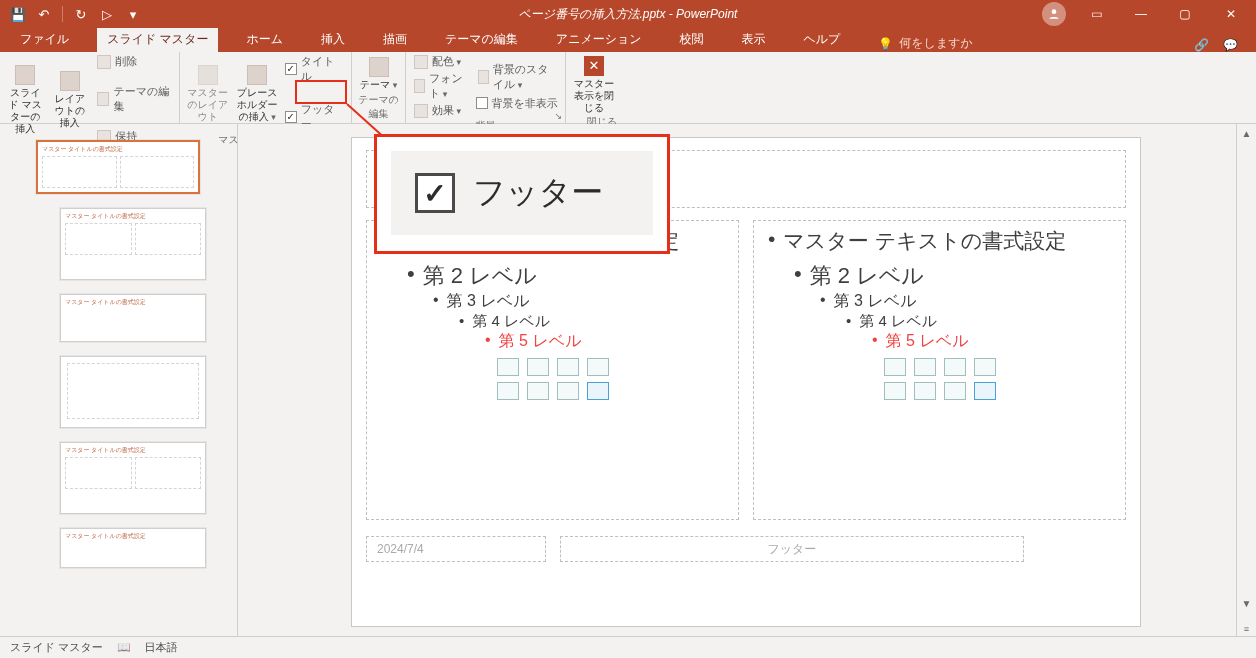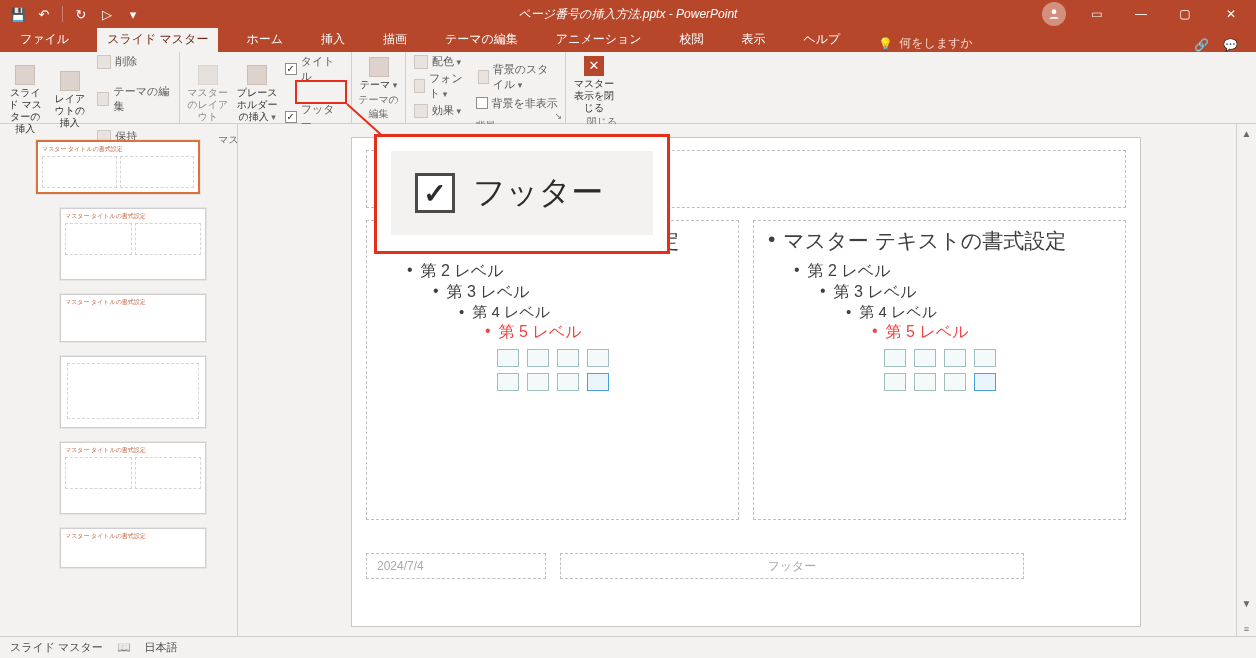--- a/index.html
+++ b/index.html
@@ -156,32 +156,32 @@
   }
   .content-row { display:flex; gap:14px; margin-top: 12px;}
   .content-ph {
     flex:1;
     height: 300px;
     padding: 6px 14px;
     font-family: "Yu Gothic Light","Meiryo",sans-serif;
   }
   .content-ph .l0 { font-size: 21px; color:#3f3f3f; margin:0 0 6px; display:flex; gap:8px;}
   .content-ph .l0::before { content:"•"; }
-  .content-ph .l1 { font-size: 16px; color:#3f3f3f; margin-left: 26px; display:flex; gap:8px;}
+  .content-ph .l1 { font-size: 22px; color:#3f3f3f; margin-left: 26px; display:flex; gap:8px;}
   .content-ph .l1::before { content:"•"; }
   .content-ph .l2 { font-size: 16px; color:#3f3f3f; margin-left: 52px; display:flex; gap:8px;}
   .content-ph .l2::before { content:"•"; }
   .content-ph .l3 { font-size: 15px; color:#3f3f3f; margin-left: 78px; display:flex; gap:8px;}
   .content-ph .l3::before { content:"•"; }
   .content-ph .l4 { font-size: 16px; color:#ef4444; margin-left: 104px; display:flex; gap:8px;}
   .content-ph .l4::before { content:"•"; }
   .iconrow { display:flex; gap:8px; justify-content:center; margin-top:6px;}
   .iconrow .i { width:22px; height:18px; border:1px solid #9fbfbf; background:#f3faf9; position:relative;}
   .iconrow .i.blue { border-color:#4aa0d8; background:#eaf4fb;}
-  .footer-row { display:flex; gap:14px; margin-top: 33px;}
+  .footer-row { display:flex; gap:14px; margin-top: 16px;}
   .footer-ph {
     height: 26px;
     border:1px dashed var(--dashed);
     font-size: 12px;
     color:#a9a9a9;
     display:flex; align-items:center;
     padding: 0 10px;
   }
   .footer-ph.date { width: 180px; }
   .footer-ph.center { flex:1; width:300px; justify-content:center;}

